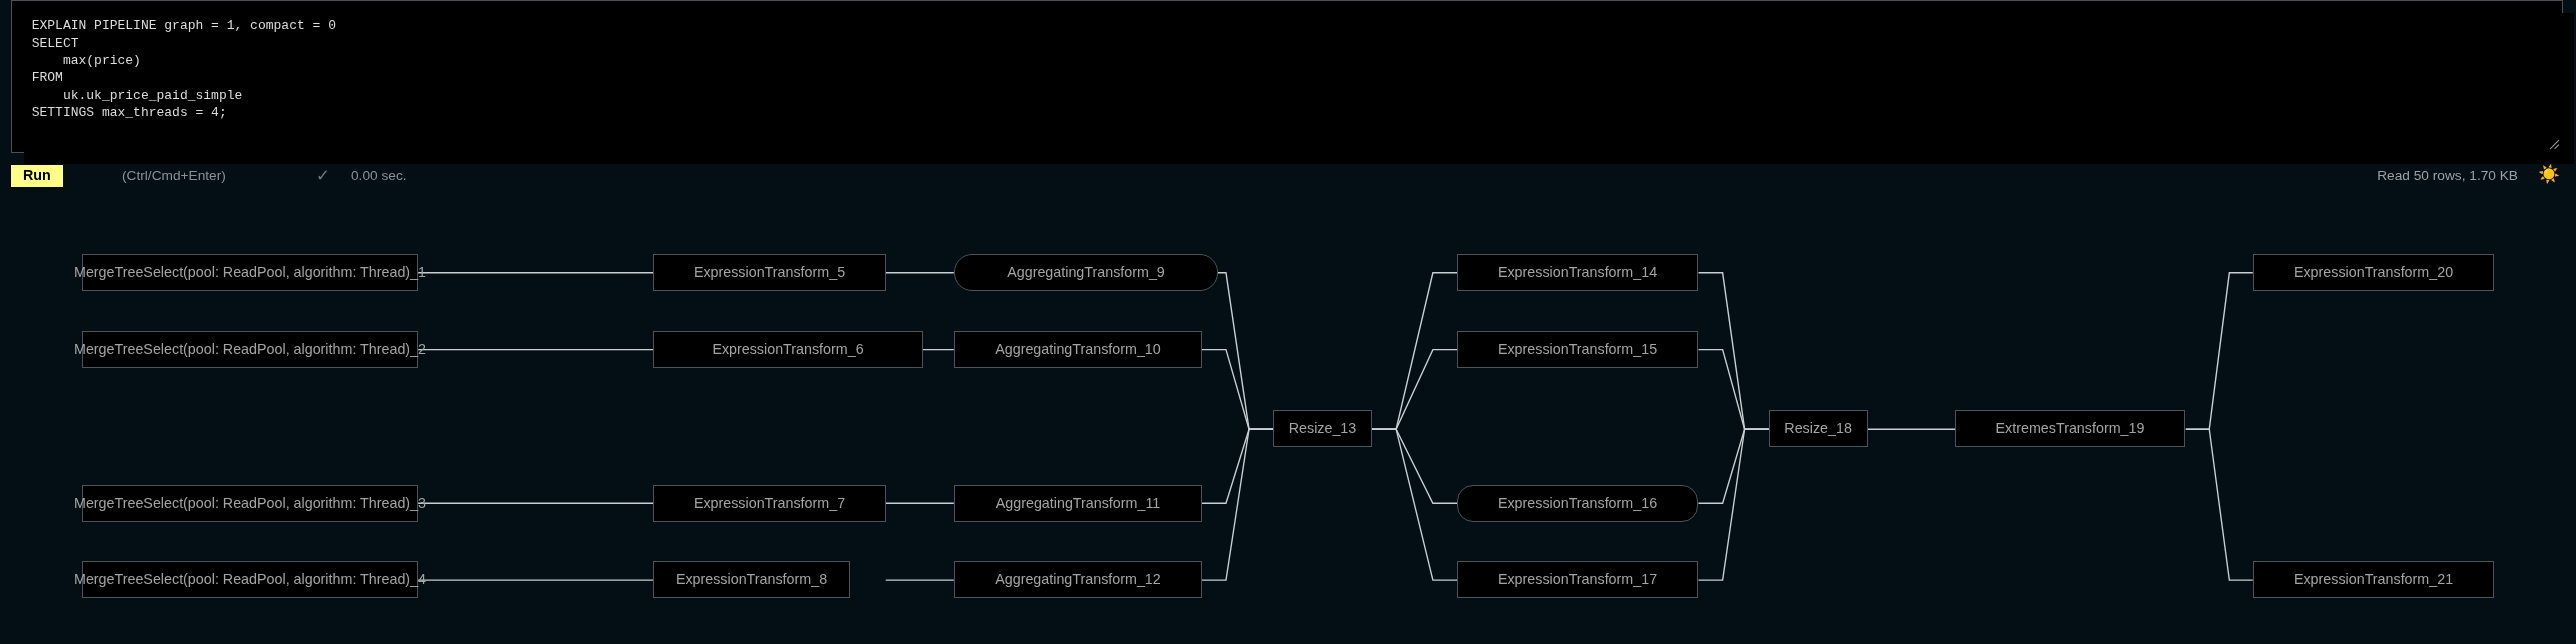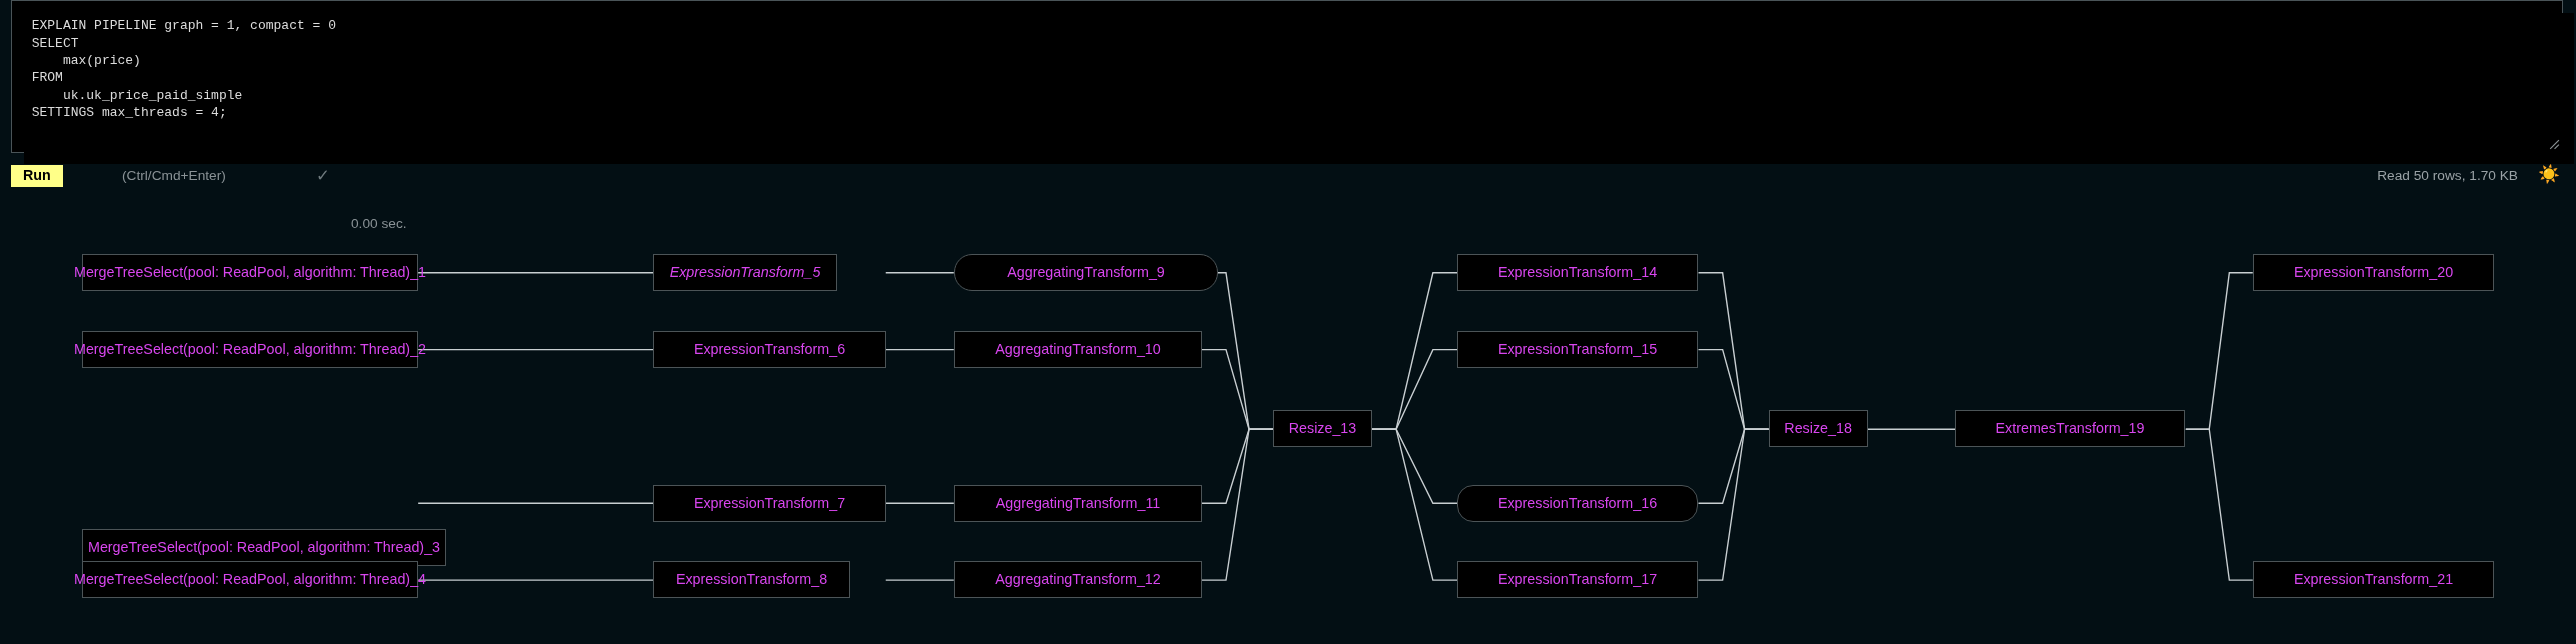--- a/index.html
+++ b/index.html
@@ -87,21 +87,20 @@
     top: 6.6px;
     font-size: 16.5px;
     color: #6f7a7e;
   }
   #elapsed-time {
     position: absolute;
     left: 351px;
     top: 8.8px;
     font-size: 13.7px;
     color: #8a9296;
-    margin-top: 48px;
   }
   #read-stats {
     position: absolute;
     right: 58px;
     top: 8.8px;
     font-size: 13.7px;
     color: #9aa2a6;
     text-align: right;
   }
   #theme-toggle {
@@ -126,21 +125,21 @@
     left: 0;
     top: 0;
     width: 2576px;
     height: 425px;
   }
   .gnode {
     position: absolute;
     box-sizing: border-box;
     background: #000000;
     border: 1.1px solid #4c5457;
-    color: #d946ef;
+    color: #a3a3a3;
     font-size: 14.3px;
     line-height: 1;
     display: flex;
     align-items: center;
     justify-content: center;
     white-space: nowrap;
     padding: 0 8.8px;
   }
 </style>
 </head>
@@ -193,30 +192,30 @@
       <polyline points="3403,381 3563,381" fill="none" stroke="#c9cfd2" stroke-width="2.5"></polyline>
       <polyline points="3983,381 4025.7,381 4062.3,96 4105,96" fill="none" stroke="#c9cfd2" stroke-width="2.5"></polyline>
       <polyline points="3983,381 4025.7,381 4062.3,656 4105,656" fill="none" stroke="#c9cfd2" stroke-width="2.5"></polyline>
     </svg>
 <div class="gnode" style="left: 82px; top: 34px; width: 336px; height: 37px;">
       <span>MergeTreeSelect(pool: ReadPool, algorithm: Thread)_1</span>
     </div>
     <div class="gnode" style="left: 82px; top: 111px; width: 336px; height: 37px;">
       <span>MergeTreeSelect(pool: ReadPool, algorithm: Thread)_2</span>
     </div>
-    <div class="gnode" style="left: 82px; top: 265px; width: 364px; height: 37px; margin-top: 44px;">
+    <div class="gnode" style="left: 82px; top: 265px; width: 336px; height: 37px;">
       <span>MergeTreeSelect(pool: ReadPool, algorithm: Thread)_3</span>
     </div>
     <div class="gnode" style="left: 82px; top: 341px; width: 336px; height: 37px;">
       <span>MergeTreeSelect(pool: ReadPool, algorithm: Thread)_4</span>
     </div>
-    <div class="gnode" style="left: 653px; top: 34px; width: 184px; height: 37px; font-style: italic;">
+    <div class="gnode" style="left: 653px; top: 34px; width: 233px; height: 37px;">
       <span>ExpressionTransform_5</span>
     </div>
-    <div class="gnode" style="left: 653px; top: 111px; width: 233px; height: 37px;">
+    <div class="gnode" style="left: 653px; top: 111px; width: 270px; height: 37px;">
       <span>ExpressionTransform_6</span>
     </div>
     <div class="gnode" style="left: 653px; top: 265px; width: 233px; height: 37px;">
       <span>ExpressionTransform_7</span>
     </div>
     <div class="gnode" style="left: 653px; top: 341px; width: 197px; height: 37px; text-align: right;">
       <span>ExpressionTransform_8</span>
     </div>
     <div class="gnode" style="left: 954px; top: 34px; width: 264px; height: 37px; border-radius: 18px;">
       <span>AggregatingTransform_9</span>

